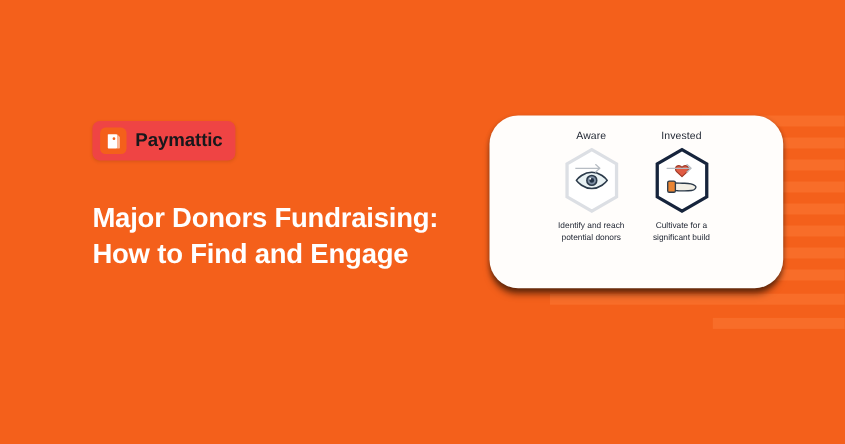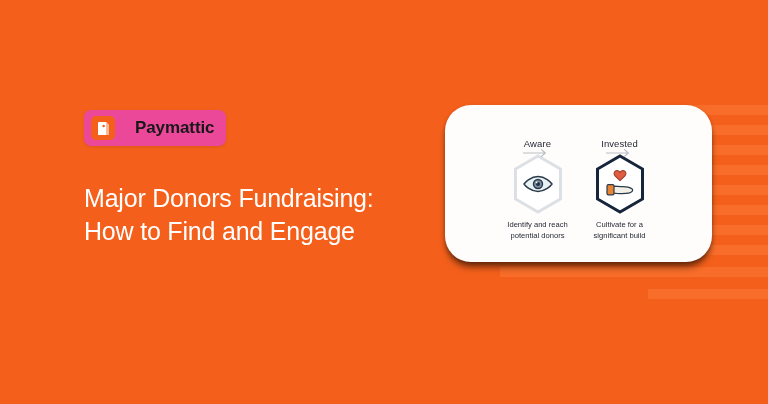--- a/index.html
+++ b/index.html
@@ -38,22 +38,22 @@
     position: absolute;
     left: 84px;
     top: 110px;
     width: 340px;
   }
 
   
   #logo {
     display: inline-flex;
     align-items: center;
-    gap: 20px;
-    background: #ec4899;
+    gap: 8px;
+    background: #ef4444;
     border-radius: 7px;
     padding: 6px 12px 6px 7px;
     box-shadow: 0 1px 3px rgba(0,0,0,.10);
   }
   #logo-mark {
     width: 24px; height: 24px;
     border-radius: 5px;
     background: #F4601B;
     display: flex;
     align-items: center;
@@ -67,21 +67,21 @@
     color: #18181b;
     letter-spacing: -.1px;
     white-space: nowrap;
   }
 
   
   #headline {
     margin-top: 36px;
     font-size: 25px;
     line-height: 1.33;
-    font-weight: normal;
+    font-weight: bold;
     color: #ffffff;
     letter-spacing: -.2px;
     max-width: 330px;
   }
 
   
   #funnel-card {
     position: absolute;
     left: 445px;
     top: 105px;
@@ -90,21 +90,21 @@
     background: #FFFDFB;
     border-radius: 26px;
     box-shadow: 0 7px 7px -2px rgba(20,10,0,.55),
                 0 2px 4px rgba(0,0,0,.25);
   }
 
   #stages {
     position: absolute;
     inset: 0;
     display: flex;
-    align-items: center;
+    align-items: flex-start;
     justify-content: center;
     padding: 13px 8px 0 8px;
   }
 
   .stage {
     width: 82px;
     display: flex;
     flex-direction: column;
     align-items: center;
     position: relative;

